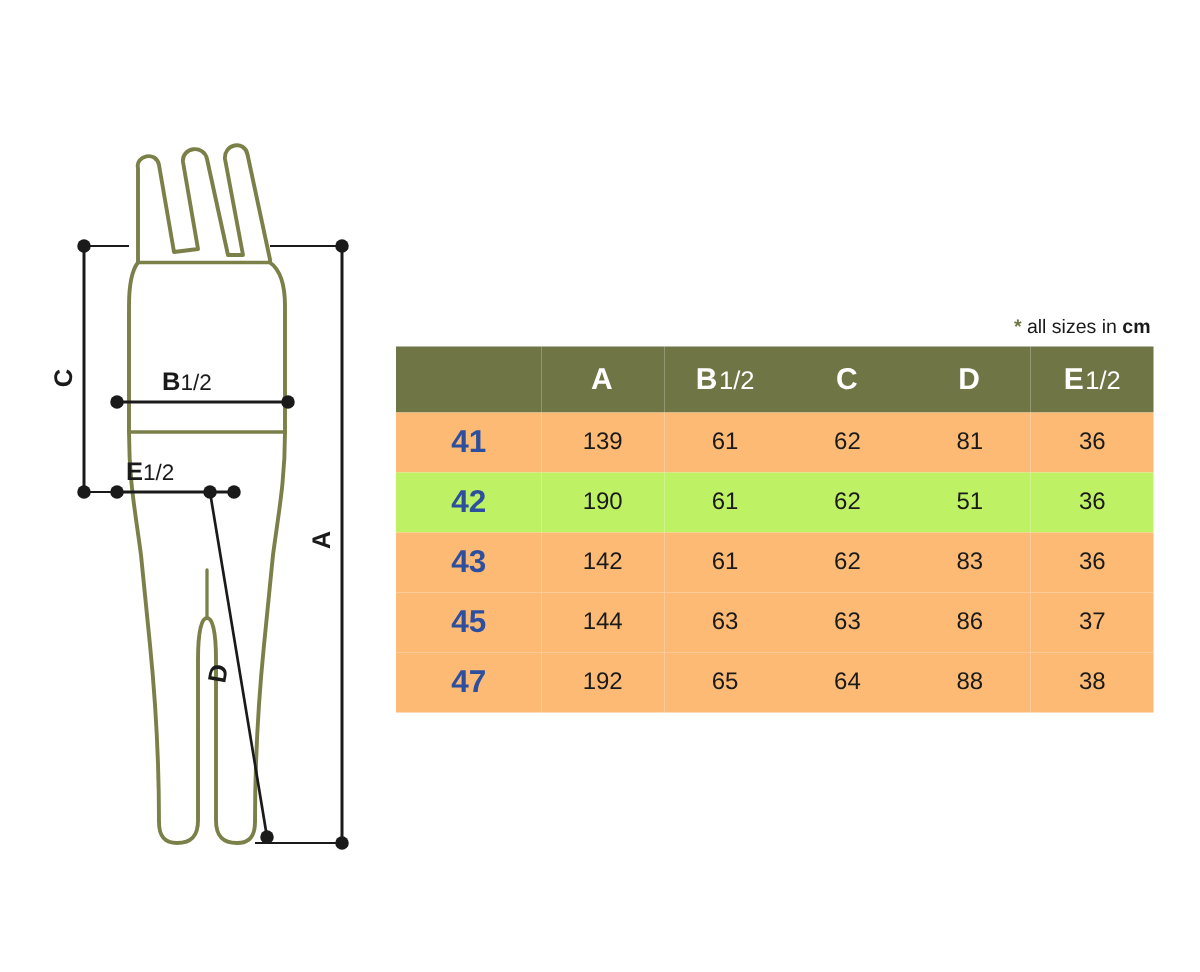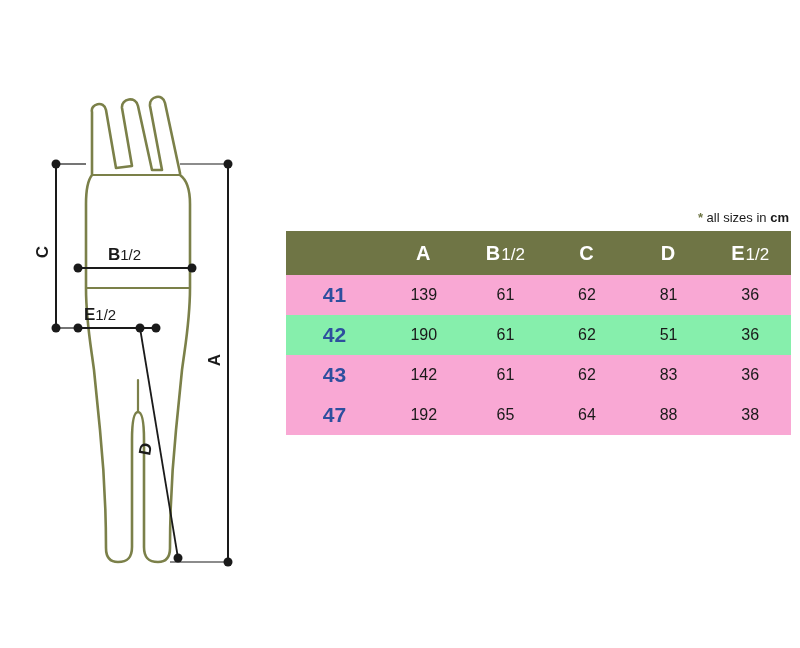--- a/index.html
+++ b/index.html
@@ -38,21 +38,21 @@
     fill: #1a1a1a;
   }
   .dim-label .frac {
     font-weight: normal;
     font-size: 15px;
   }
 
   
   #table-wrap {
     position: absolute;
-    left: 286px;
+    left: 264px;
     top: 210px;
     width: 505px;
   }
 
   #units-note {
     text-align: right;
     font-size: 13px;
     color: #1a1a1a;
     margin-bottom: 6px;
     padding-right: 2px;
@@ -90,22 +90,22 @@
     vertical-align: middle;
     font-size: 16px;
     color: #1a1a1a;
     border: none;
   }
   tbody td.size-col {
     color: #2d4f9e;
     font-weight: bold;
     font-size: 21px;
   }
-  tbody tr.odd td { background: #f9a8d4; }
-  tbody tr.even td { background: #86efac; }
+  tbody tr.odd td { background: #fdba74; }
+  tbody tr.even td { background: #bef264; }
 </style>
 </head>
 <body>
 
 <div id="page">
 
   <div id="diagram">
     <svg width="270" height="570" viewBox="0 0 270 570" xmlns="http://www.w3.org/2000/svg">
 
       <g fill="none" stroke="#7b8049" stroke-width="2.6" stroke-linejoin="round" stroke-linecap="round">
@@ -238,20 +238,28 @@
         </tr>
         <tr class="odd">
           <td class="size-col">43</td>
           <td>142</td>
           <td>61</td>
           <td>62</td>
           <td>83</td>
           <td>36</td>
         </tr>
         <tr class="odd">
+          <td class="size-col">45</td>
+          <td>144</td>
+          <td>63</td>
+          <td>63</td>
+          <td>86</td>
+          <td>37</td>
+        </tr>
+        <tr class="odd">
           <td class="size-col">47</td>
           <td>192</td>
           <td>65</td>
           <td>64</td>
           <td>88</td>
           <td>38</td>
         </tr>
       </tbody>
     </table>
   </div>

